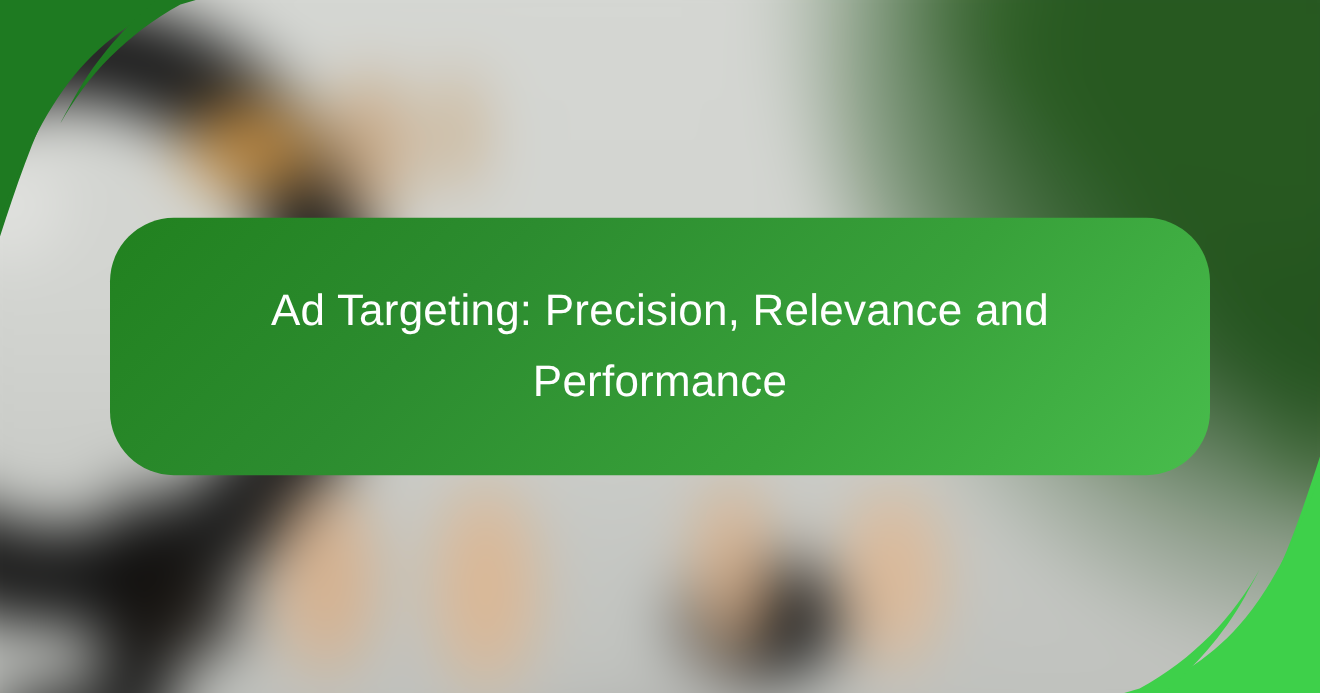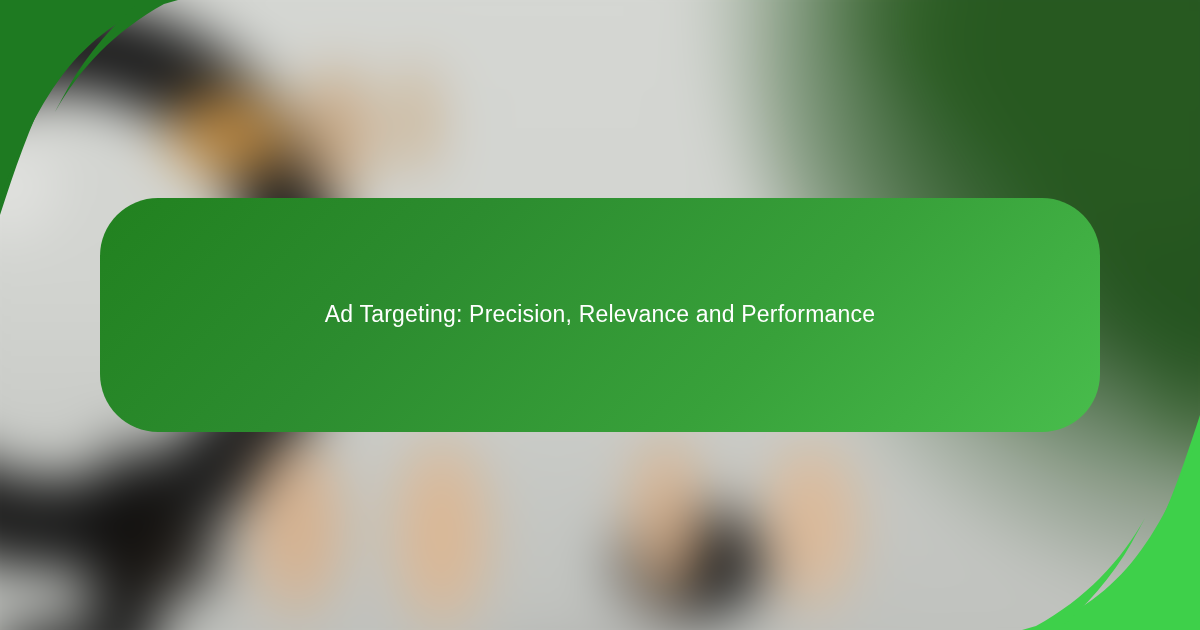--- a/index.html
+++ b/index.html
@@ -87,21 +87,21 @@
     background: linear-gradient(135deg, #21811f 0%, #2c8c2f 32%, #38a13a 66%, #48bd4c 100%);
     display: flex;
     align-items: center;
     justify-content: center;
     box-sizing: border-box;
     padding: 18px 62px;
   }
   .title-text {
     margin: 0;
     color: #ffffff;
-    font-size: 23px;
+    font-size: 40px;
     font-weight: 300;
     line-height: 1.62;
     letter-spacing: 0.2px;
     text-align: center;
     font-family: "Liberation Sans", "DejaVu Sans", sans-serif;
   }
 </style>
 </head>
 <body>
 

